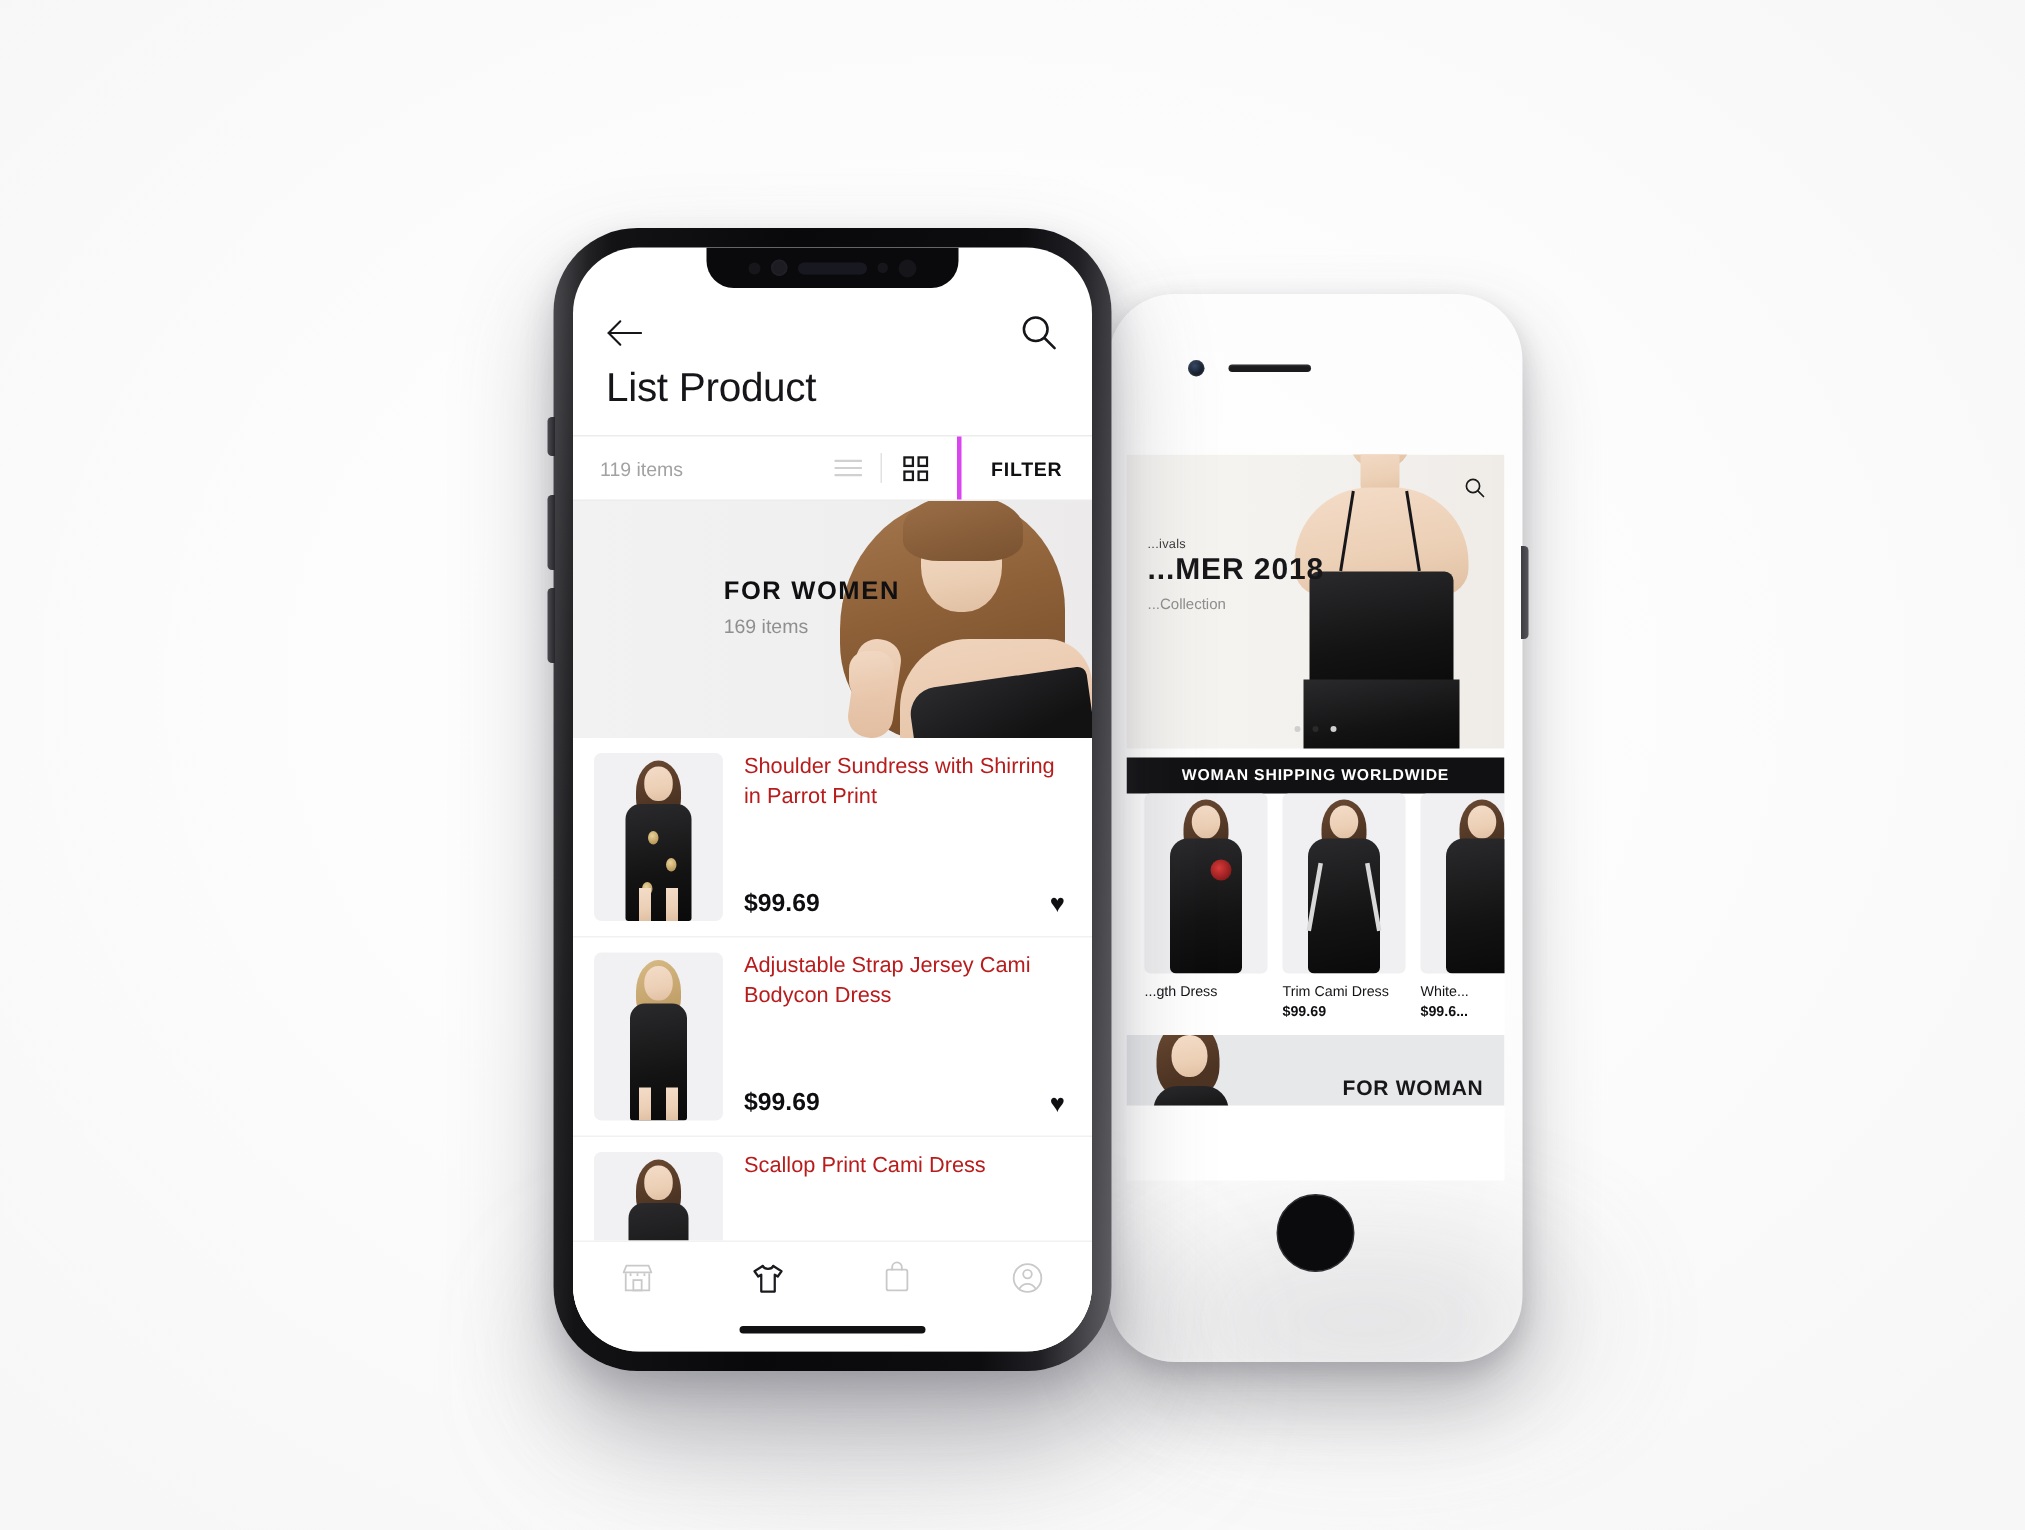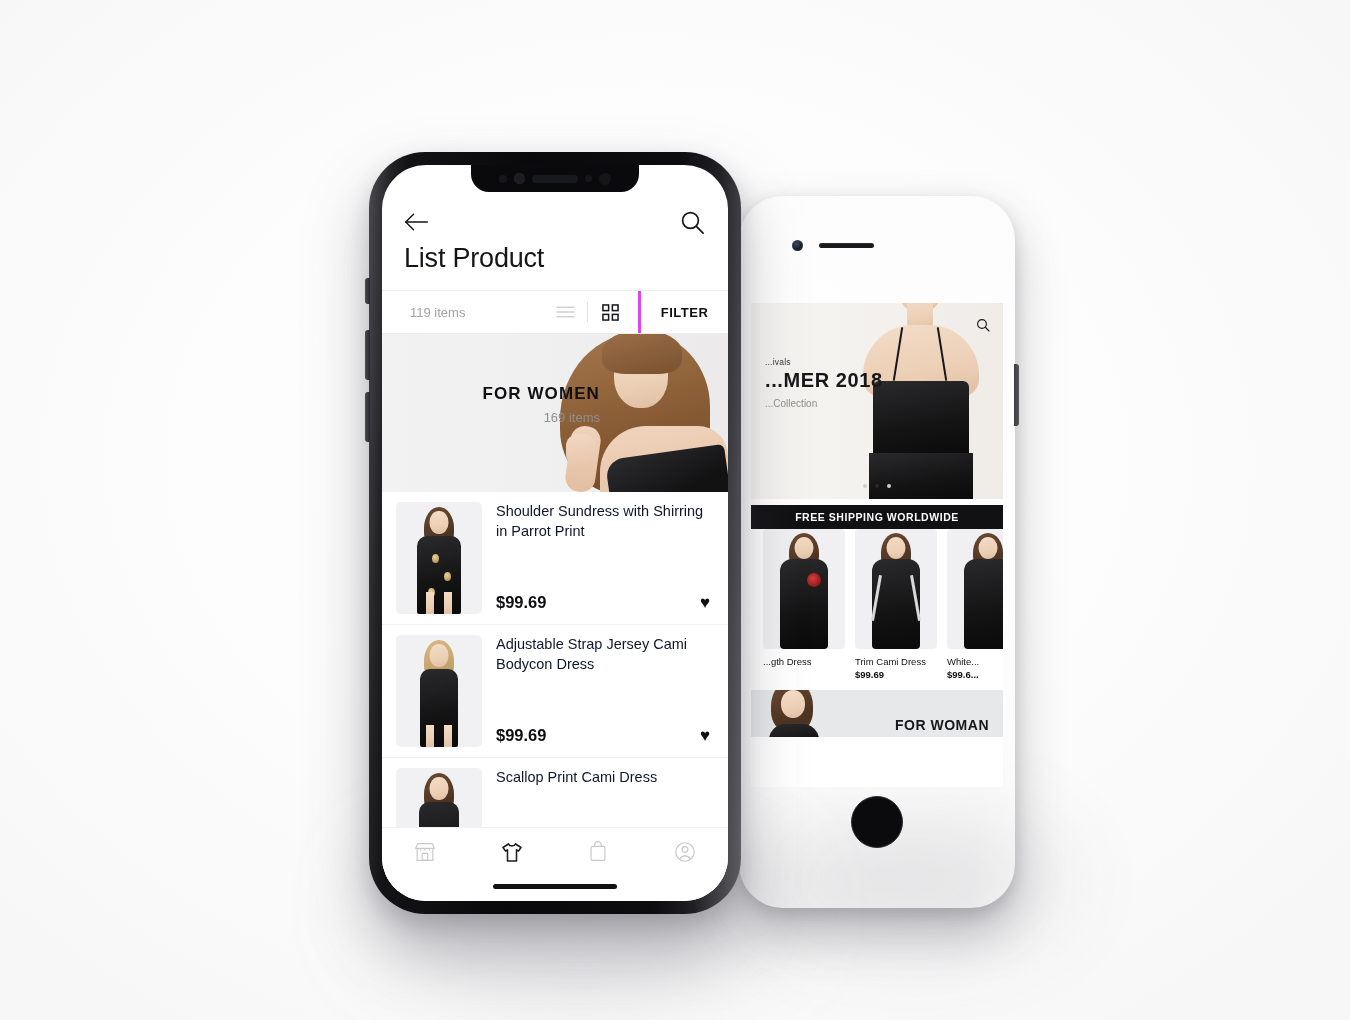--- a/index.html
+++ b/index.html
@@ -251,21 +251,21 @@
     margin-top: 16px;
     height: 44px;
     border-top: 1px solid #ececec;
     border-bottom: 1px solid #ececec;
     display: flex;
     align-items: stretch;
   }
   .fs-count {
     flex: 1;
     display:flex; align-items:center;
-    padding-left: 28px;
+    padding-left: 18px;
     font-size: 13px;
     color: #a2a2a2;
   }
   .fs-viewtoggle {
     display:flex; align-items:center; gap:0;
     padding-right: 6px;
   }
   .vt-btn {
     width: 44px; height: 44px;
     display:flex; align-items:center; justify-content:center;
@@ -280,21 +280,21 @@
   }
 
   
   .fs-banner {
     position:relative;
     height: 158px;
     background: linear-gradient(90deg,#f2f2f3 0%, #efefef 55%, #eceaea 100%);
     overflow:hidden;
   }
   .fs-banner-text {
-    position:absolute; right: 128px; top: 50px; text-align:right; z-index:5;
+    position:absolute; right: 128px; top: 50px; z-index:5;
   }
   .fs-banner-title { font-size: 17px; font-weight: 700; letter-spacing: 1.1px; color:#101013; white-space:nowrap; }
   .fs-banner-sub { font-size: 13px; color:#8f8f8f; margin-top: 6px; }
 
   #banner-model { position:absolute; right:6px; top:-4px; width:172px; height:164px; z-index:3; }
   #banner-model .hairback { position:absolute; left:10px; top:2px; width:150px; height:162px;
     border-radius: 54% 46% 42% 40%;
     background: linear-gradient(165deg,#a5784f 0%, #8d6038 45%, #6f4825 100%); }
   #banner-model .face { position:absolute; left:64px; top:12px; width:54px; height:66px; border-radius:48% 48% 46% 46%; }
   #banner-model .hairfront { position:absolute; left:52px; top:0px; width:80px; height:44px;
@@ -338,21 +338,21 @@
     position:relative;
     overflow:hidden;
   }
   .fs-rowbody {
     flex: 1;
     padding-left: 14px;
     display:flex; flex-direction:column;
   }
   .fs-pname {
     font-size: 14.5px;
-    color: #0f172a;
+    color: #b91c1c;
     line-height: 1.35;
     max-width: 218px;
   }
   .fs-pfoot {
     margin-top: auto;
     display:flex; align-items:center; justify-content:space-between;
     padding-bottom: 2px;
   }
   .fs-price { font-size: 16.5px; font-weight: 700; color: #0e0e11; }
   .fs-heart { font-size: 17px; color:#101013; line-height:1; }
@@ -423,21 +423,21 @@
         </div>
 
         <div class="bs-dots">
           <div class="bs-dot"></div>
           <div class="bs-dot on"></div>
           <div class="bs-dot"></div>
         </div>
       </div>
 
       <div class="bs-strip">
-        <span>FREE SHIPPING WORLDWIDE</span>
+        <span>WOMAN SHIPPING WORLDWIDE</span>
       </div>
 
 
       <div class="bs-cards">
         <div class="bs-card">
           <div class="bs-card-img card-model">
             <div class="hairtop hair"></div>
               <div class="head skin"></div>
             <div class="dress dressblk"></div>
               <div class="rose"></div>

